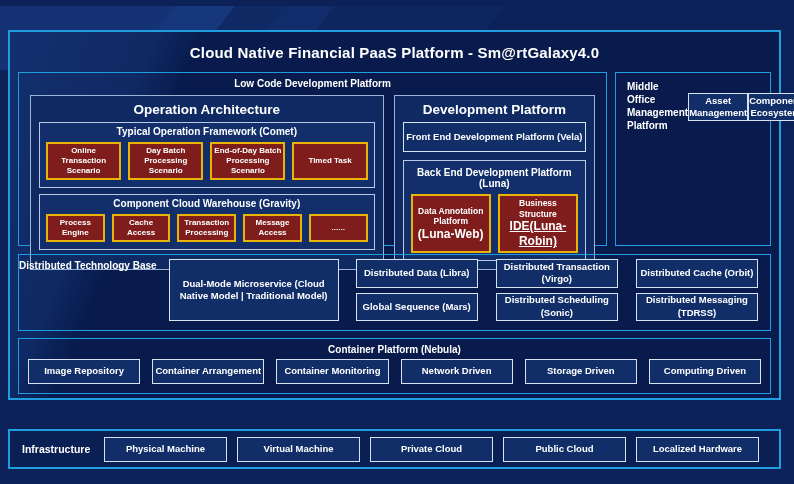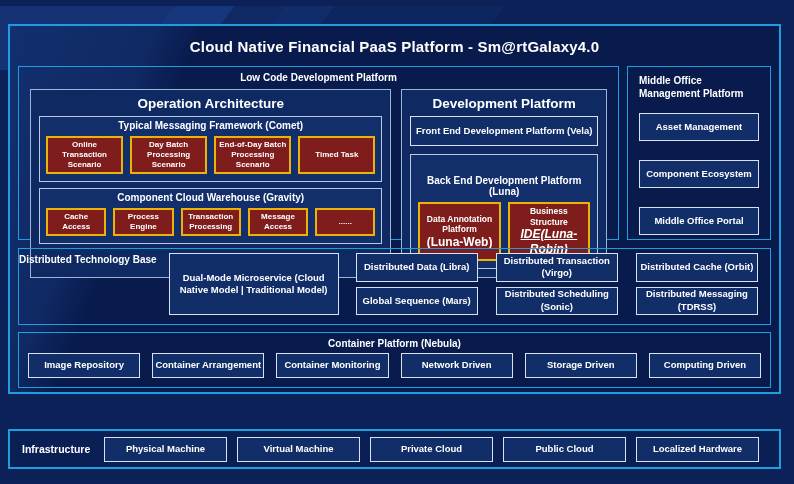--- a/index.html
+++ b/index.html
@@ -10,21 +10,21 @@
     color:#ffffff;
   }
   
   .bg-stripes{position:absolute;top:0;left:0;width:794px;height:80px;overflow:hidden;}
   .stripe{position:absolute;top:6px;height:64px;transform:skewX(-38deg);}
   .stripe.s1{left:-40px;width:250px;background:rgba(38,84,170,0.35);}
   .stripe.s2{left:150px;width:160px;background:rgba(32,72,150,0.22);}
   .stripe.s3{left:260px;width:220px;background:rgba(28,64,140,0.15);}
 
   .main{
-    position:absolute;left:8px;top:24px;width:773px;height:370px;
+    position:absolute;left:8px;top:30px;width:773px;height:370px;
     border:2px solid #1e9ddf;background:#081b4c;
     background-image:linear-gradient(112deg, rgba(34,78,162,0.40) 0%, rgba(34,78,162,0.28) 16%, rgba(34,78,162,0) 21%);
     box-sizing:border-box;padding:0 8px;
   }
   .page-title{
     height:40px;display:flex;align-items:center;justify-content:center;
     font-size:15px;font-weight:bold;letter-spacing:.2px;
   }
   .top-row{display:flex;gap:8px;height:174px;}
   .section{
@@ -55,27 +55,27 @@
     flex:1;border:2px solid #eab308;background:#7f1d1d;box-sizing:border-box;
     min-height:24px;display:flex;flex-direction:column;align-items:center;justify-content:center;
     font-size:8px;font-weight:bold;text-align:center;line-height:1.25;padding:2px 2px;
   }
   .mid-box{
     border:1.5px solid #d9e2f0;background:#122e68;box-sizing:border-box;
     display:flex;align-items:center;justify-content:center;text-align:center;
     font-size:9.5px;font-weight:bold;line-height:1.3;
   }
   .frontend{height:30px;margin-bottom:8px;}
-  .backend{flex:1;display:flex;flex-direction:column;padding:20px 7px 7px 7px;}
+  .backend{flex:1;display:flex;flex-direction:column;padding:6px 7px 7px 7px;}
   .backend .chip-row{flex:1;border-radius:16px;}
   .backend .chip{font-size:8.5px;}
   .chip .sub{font-size:12px;font-weight:bold;}
-  .chip .sub.underlined{text-decoration:underline;font-style:italic;}
-
-  .midoffice{width:144px;display:flex;flex-direction:column;padding:7px 11px 4px 11px;}
+  .chip .sub.underlined{text-decoration:underline;}
+
+  .midoffice{width:156px;display:flex;flex-direction:row;padding:7px 11px 4px 11px;}
   .midoffice .label{font-size:10px;font-weight:bold;line-height:1.3;text-align:left;}
   .midoffice .mid-box{height:28px;margin-top:13px;}
   .midoffice .spacer{flex:1;}
 
   .distributed{margin-top:8px;height:77px;display:flex;flex-direction:row;}
   .dist-body{flex:1;display:flex;gap:17px;padding:4px 12px 9px 12px;align-items:stretch;}
   .dualmode{width:170px;font-size:9.5px;padding:2px 6px;}
   .dist-grid{flex:1;display:grid;grid-template-columns:repeat(3,1fr);grid-auto-rows:1fr;gap:5px 18px;}
   .dist-grid .mid-box{height:auto;}
 
@@ -105,33 +105,33 @@
 
   <div class="top-row">
 
     <div class="section lowcode">
       <div class="section-label">Low Code Development Platform</div>
       <div class="lowcode-body">
 
         <div class="panel op-arch">
           <div class="panel-title">Operation Architecture</div>
           <div class="subpanel">
-            <div class="subpanel-title">Typical Messaging Framework (Comet)</div>
+            <div class="subpanel-title">Typical Operation Framework (Comet)</div>
             <div class="chip-row">
               <div class="chip">Online Transaction Scenario</div>
               <div class="chip">Day Batch Processing Scenario</div>
               <div class="chip">End-of-Day Batch Processing Scenario</div>
               <div class="chip">Timed Task</div>
             </div>
           </div>
           <div class="subpanel">
             <div class="subpanel-title">Component Cloud Warehouse (Gravity)</div>
             <div class="chip-row">
+              <div class="chip">Process Engine</div>
               <div class="chip">Cache Access</div>
-              <div class="chip">Process Engine</div>
               <div class="chip">Transaction Processing</div>
               <div class="chip">Message Access</div>
               <div class="chip">......</div>
             </div>
           </div>
         </div>
 
         <div class="panel dev-plat">
           <div class="panel-title">Development Platform</div>
           <div class="mid-box frontend">Front End Development Platform (Vela)</div>

